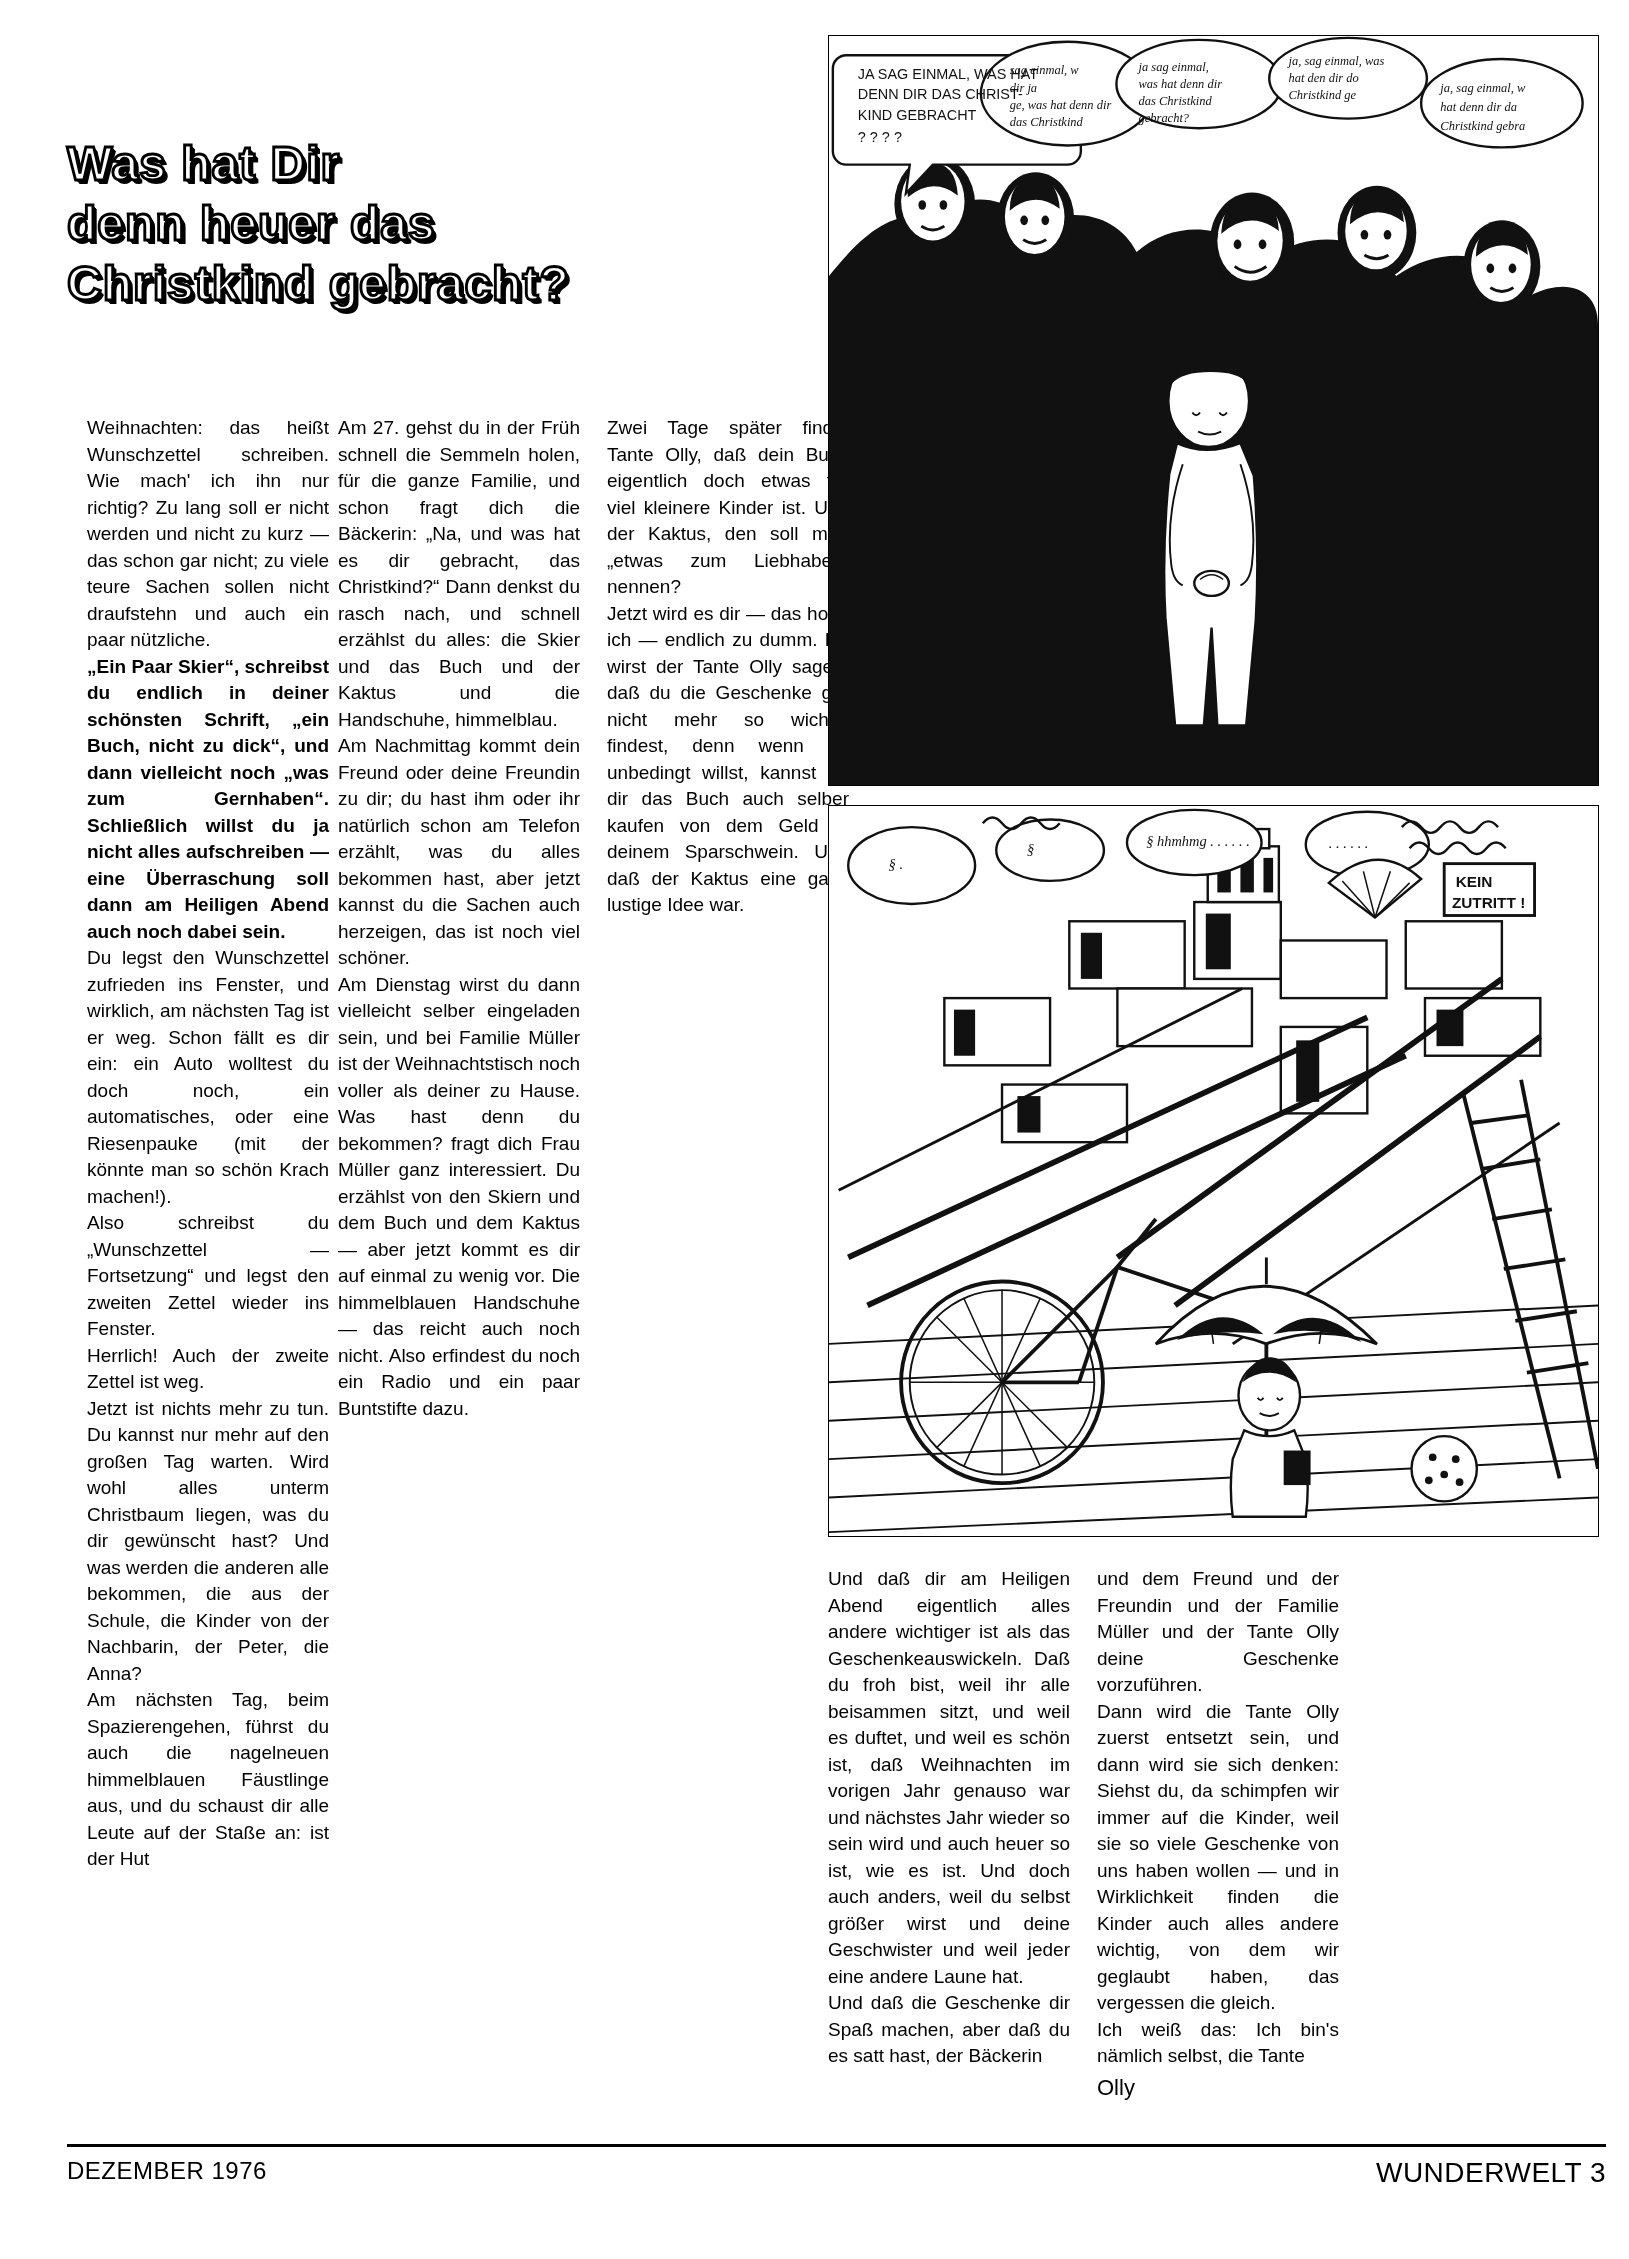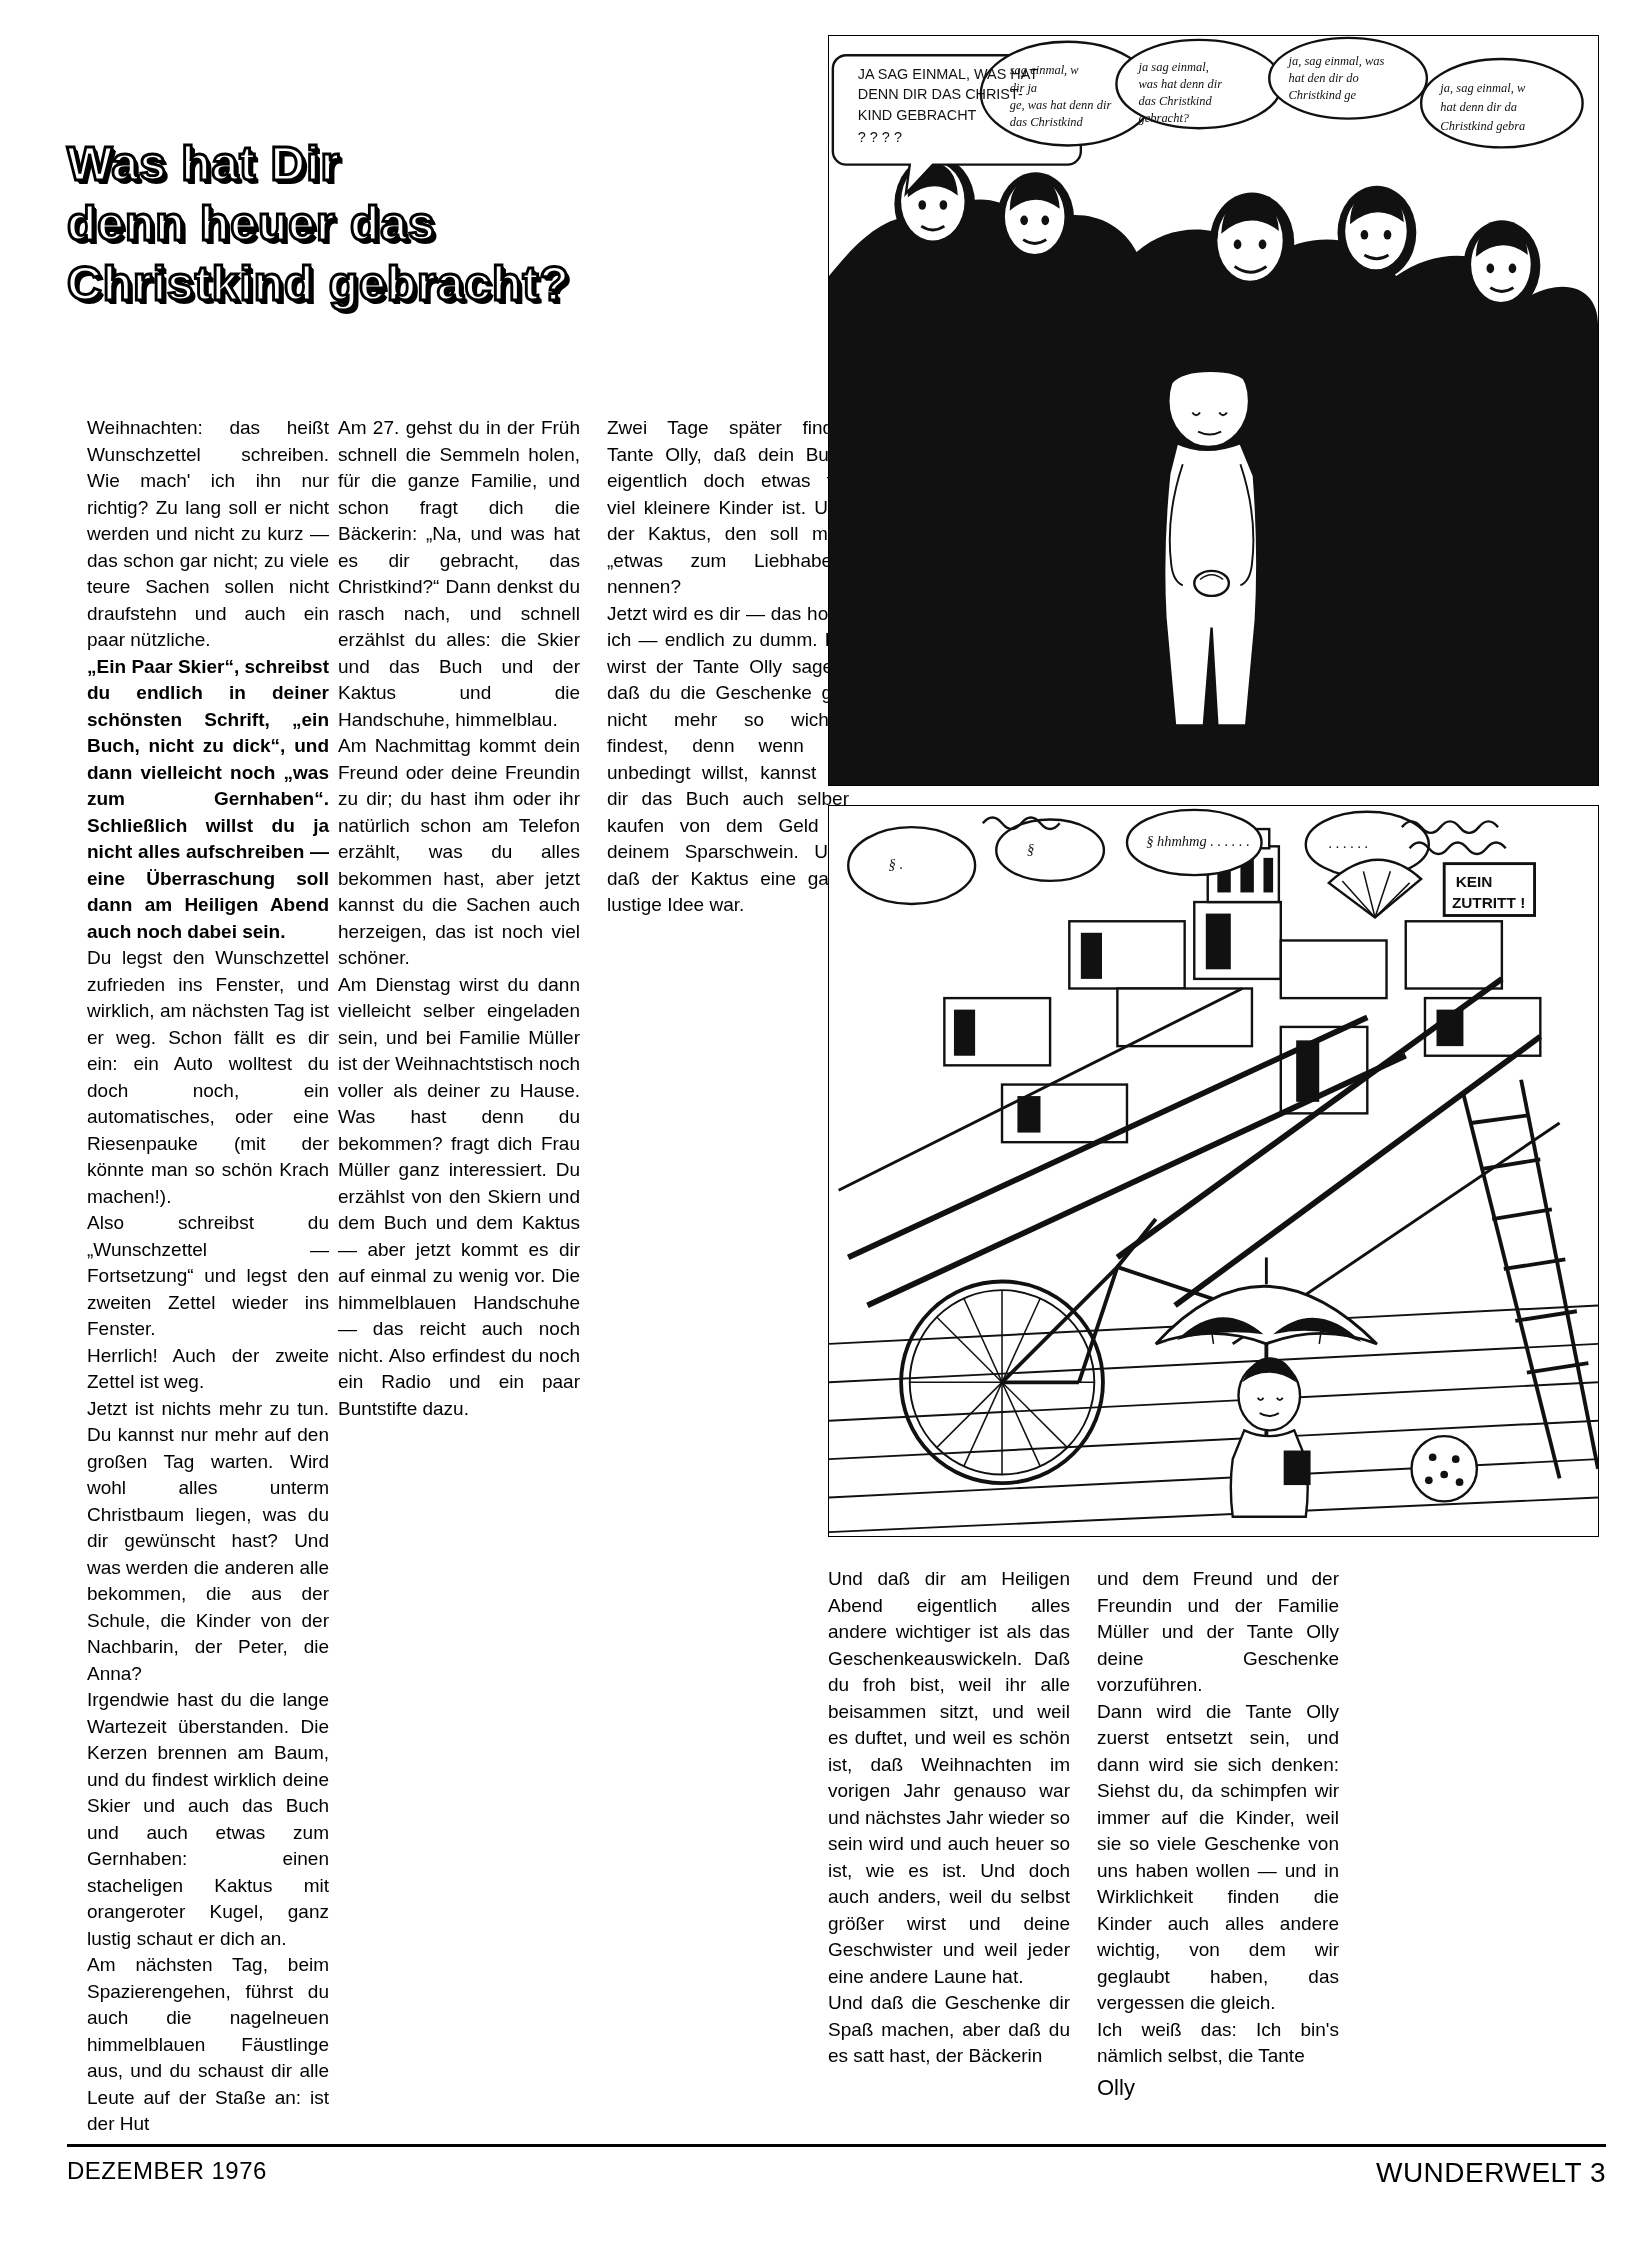--- a/index.html
+++ b/index.html
@@ -129,21 +129,20 @@
     <div class="title-line">Christkind gebracht?</div>
   </div>
 
   <div class="col" id="col1">
     <p>Weihnachten: das heißt Wunschzettel schreiben. Wie mach' ich ihn nur richtig? Zu lang soll er nicht werden und nicht zu kurz — das schon gar nicht; zu viele teure Sachen sollen nicht draufstehn und auch ein paar nützliche.</p>
     <p><b>„Ein Paar Skier“, schreibst du endlich in deiner schönsten Schrift, „ein Buch, nicht zu dick“, und dann vielleicht noch „was zum Gernhaben“. Schließlich willst du ja nicht alles aufschreiben — eine Überraschung soll dann am Heiligen Abend auch noch dabei sein.</b></p>
     <p>Du legst den Wunschzettel zufrieden ins Fenster, und wirklich, am nächsten Tag ist er weg. Schon fällt es dir ein: ein Auto wolltest du doch noch, ein automatisches, oder eine Riesenpauke (mit der könnte man so schön Krach machen!).</p>
     <p>Also schreibst du „Wunschzettel — Fortsetzung“ und legst den zweiten Zettel wieder ins Fenster.</p>
     <p>Herrlich! Auch der zweite Zettel ist weg.</p>
     <p>Jetzt ist nichts mehr zu tun. Du kannst nur mehr auf den großen Tag warten. Wird wohl alles unterm Christbaum liegen, was du dir gewünscht hast? Und was werden die anderen alle bekommen, die aus der Schule, die Kinder von der Nachbarin, der Peter, die Anna?</p>
-    <p>Irgendwie hast du die lange Wartezeit überstanden. Die Kerzen brennen am Baum, und du findest wirklich deine Skier und auch das Buch und auch etwas zum Gernhaben: einen stacheligen Kaktus mit orangeroter Kugel, ganz lustig schaut er dich an.</p>
     <p>Am nächsten Tag, beim Spazierengehen, führst du auch die nagelneuen himmelblauen Fäustlinge aus, und du schaust dir alle Leute auf der Staße an: ist der Hut</p>
   </div>
 
   <div class="col" id="col2">
     <p>Am 27. gehst du in der Früh schnell die Semmeln holen, für die ganze Familie, und schon fragt dich die Bäckerin: „Na, und was hat es dir gebracht, das Christkind?“ Dann denkst du rasch nach, und schnell erzählst du alles: die Skier und das Buch und der Kaktus und die Handschuhe, himmelblau.</p>
     <p>Am Nachmittag kommt dein Freund oder deine Freundin zu dir; du hast ihm oder ihr natürlich schon am Telefon erzählt, was du alles bekommen hast, aber jetzt kannst du die Sachen auch herzeigen, das ist noch viel schöner.</p>
     <p>Am Dienstag wirst du dann vielleicht selber eingeladen sein, und bei Familie Müller ist der Weihnachtstisch noch voller als deiner zu Hause. Was hast denn du bekommen? fragt dich Frau Müller ganz interessiert. Du erzählst von den Skiern und dem Buch und dem Kaktus — aber jetzt kommt es dir auf einmal zu wenig vor. Die himmelblauen Handschuhe — das reicht auch noch nicht. Also erfindest du noch ein Radio und ein paar Buntstifte dazu.</p>
   </div>
 
   <div class="col" id="col3">

